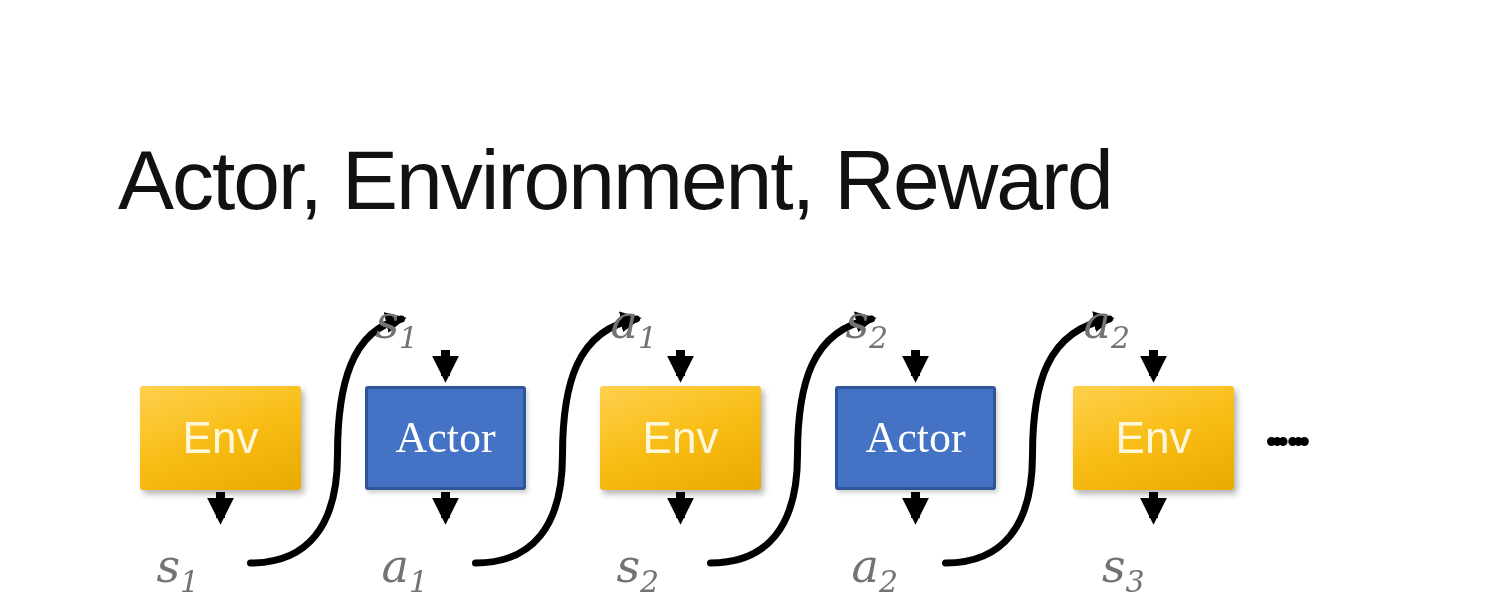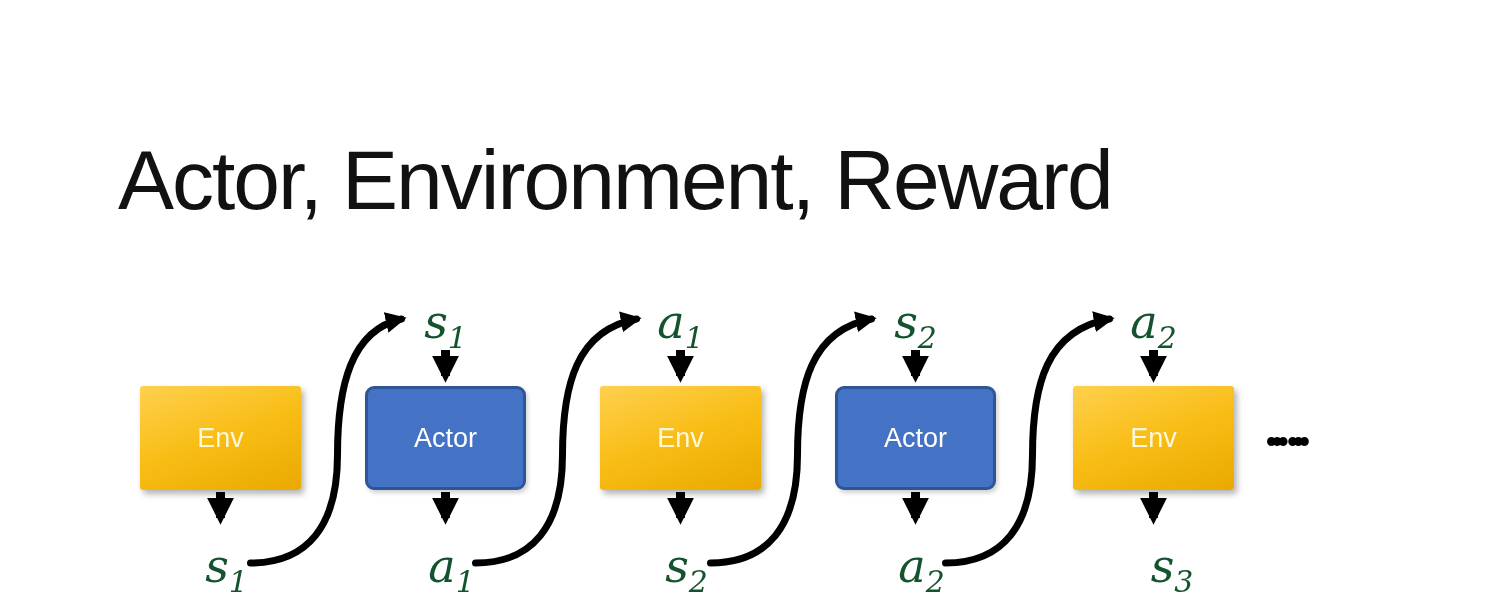--- a/index.html
+++ b/index.html
@@ -9,36 +9,37 @@
   }
   .title{
     position:absolute;left:118px;top:118px;
     font-size:84px;font-weight:300;letter-spacing:-2px;
     color:var(--title-text,#111);white-space:nowrap;line-height:1.0;margin-top:20px;
   }
   svg.arrow-layer{position:absolute;left:0;top:0;z-index:1;pointer-events:none;}
   .box{
     position:absolute;width:161px;height:104px;z-index:2;
     display:flex;align-items:center;justify-content:center;
-    font-size:27px;line-height:1;box-sizing:border-box;
+    font-size:44px;line-height:1;box-sizing:border-box;
   }
   .box.env{
     background:linear-gradient(160deg,var(--env-top) 0%,var(--env-mid) 50%,var(--env-bottom) 100%);
     color:var(--env-text);border-radius:3px;
     box-shadow:3px 4px 6px rgba(0,0,0,0.30);
   }
   .box.actor{
     background:var(--actor-fill);color:var(--actor-text);
-    border:3px solid var(--actor-border);border-radius:9px;
+    border:3px solid var(--actor-border);border-radius:3px;
     box-shadow:2px 3px 4px rgba(0,0,0,0.18);
+    font-family:Liberation Serif, serif;
   }
   .var{
-    position:absolute;width:140px;text-align:center;z-index:2;
+    position:absolute;width:140px;z-index:2;
     font-family:"DejaVu Serif",serif;font-style:italic;
-    font-size:46px;line-height:1.05;color:#14532d;white-space:nowrap;
+    font-size:46px;line-height:1.05;color:#737373;white-space:nowrap;
   }
   .var sub{font-size:30px;font-style:italic;line-height:0;}
   .dots{
     position:absolute;left:1266px;top:427px;z-index:2;
     font-size:31px;font-weight:bold;letter-spacing:-5px;
     line-height:30px;color:#000;white-space:pre;
   }
 </style>
 </head>
 <body>

